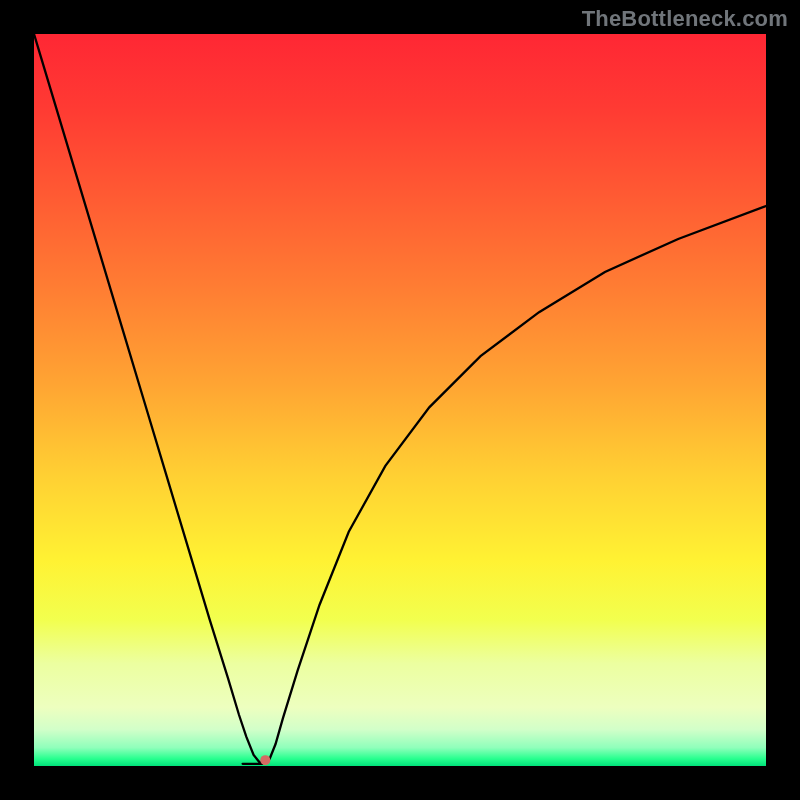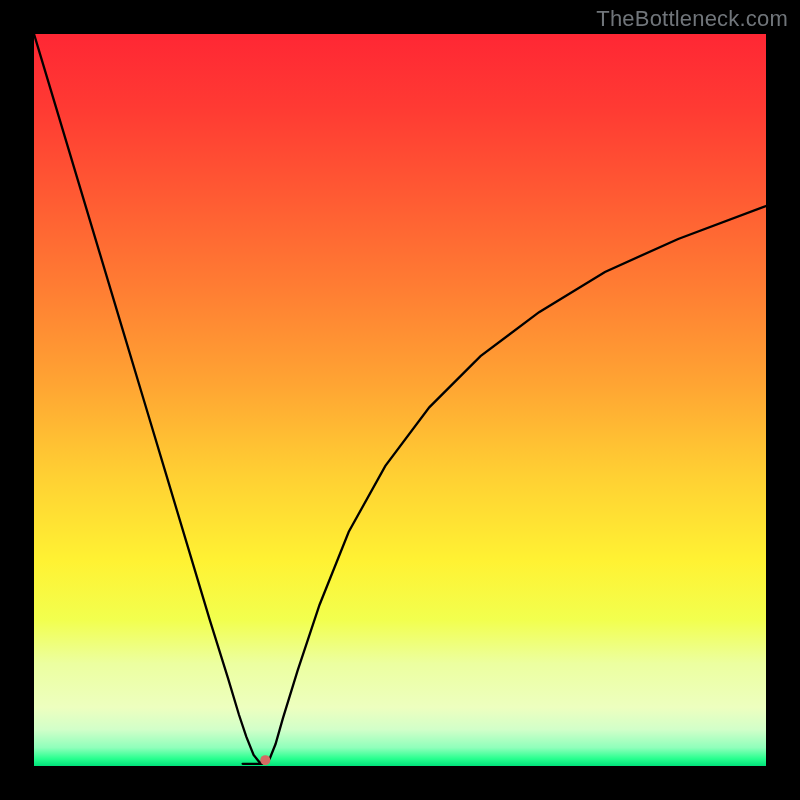--- a/index.html
+++ b/index.html
@@ -19,20 +19,21 @@
   }
   .watermark {
     position: absolute;
     top: 6px;
     right: 12px;
     font-family: Arial, Helvetica, sans-serif;
     font-size: 22px;
     color: #70757a;
     letter-spacing: 0.2px;
     user-select: none;
+    font-weight: bold;
   }
   svg { display: block; }
 </style>
 </head>
 <body>
 
 <div class="frame">
   <svg id="chart-svg" width="732" height="732" viewBox="0 0 732 732">
     <defs>
       <linearGradient id="bg-grad" x1="0" y1="0" x2="0" y2="1">

